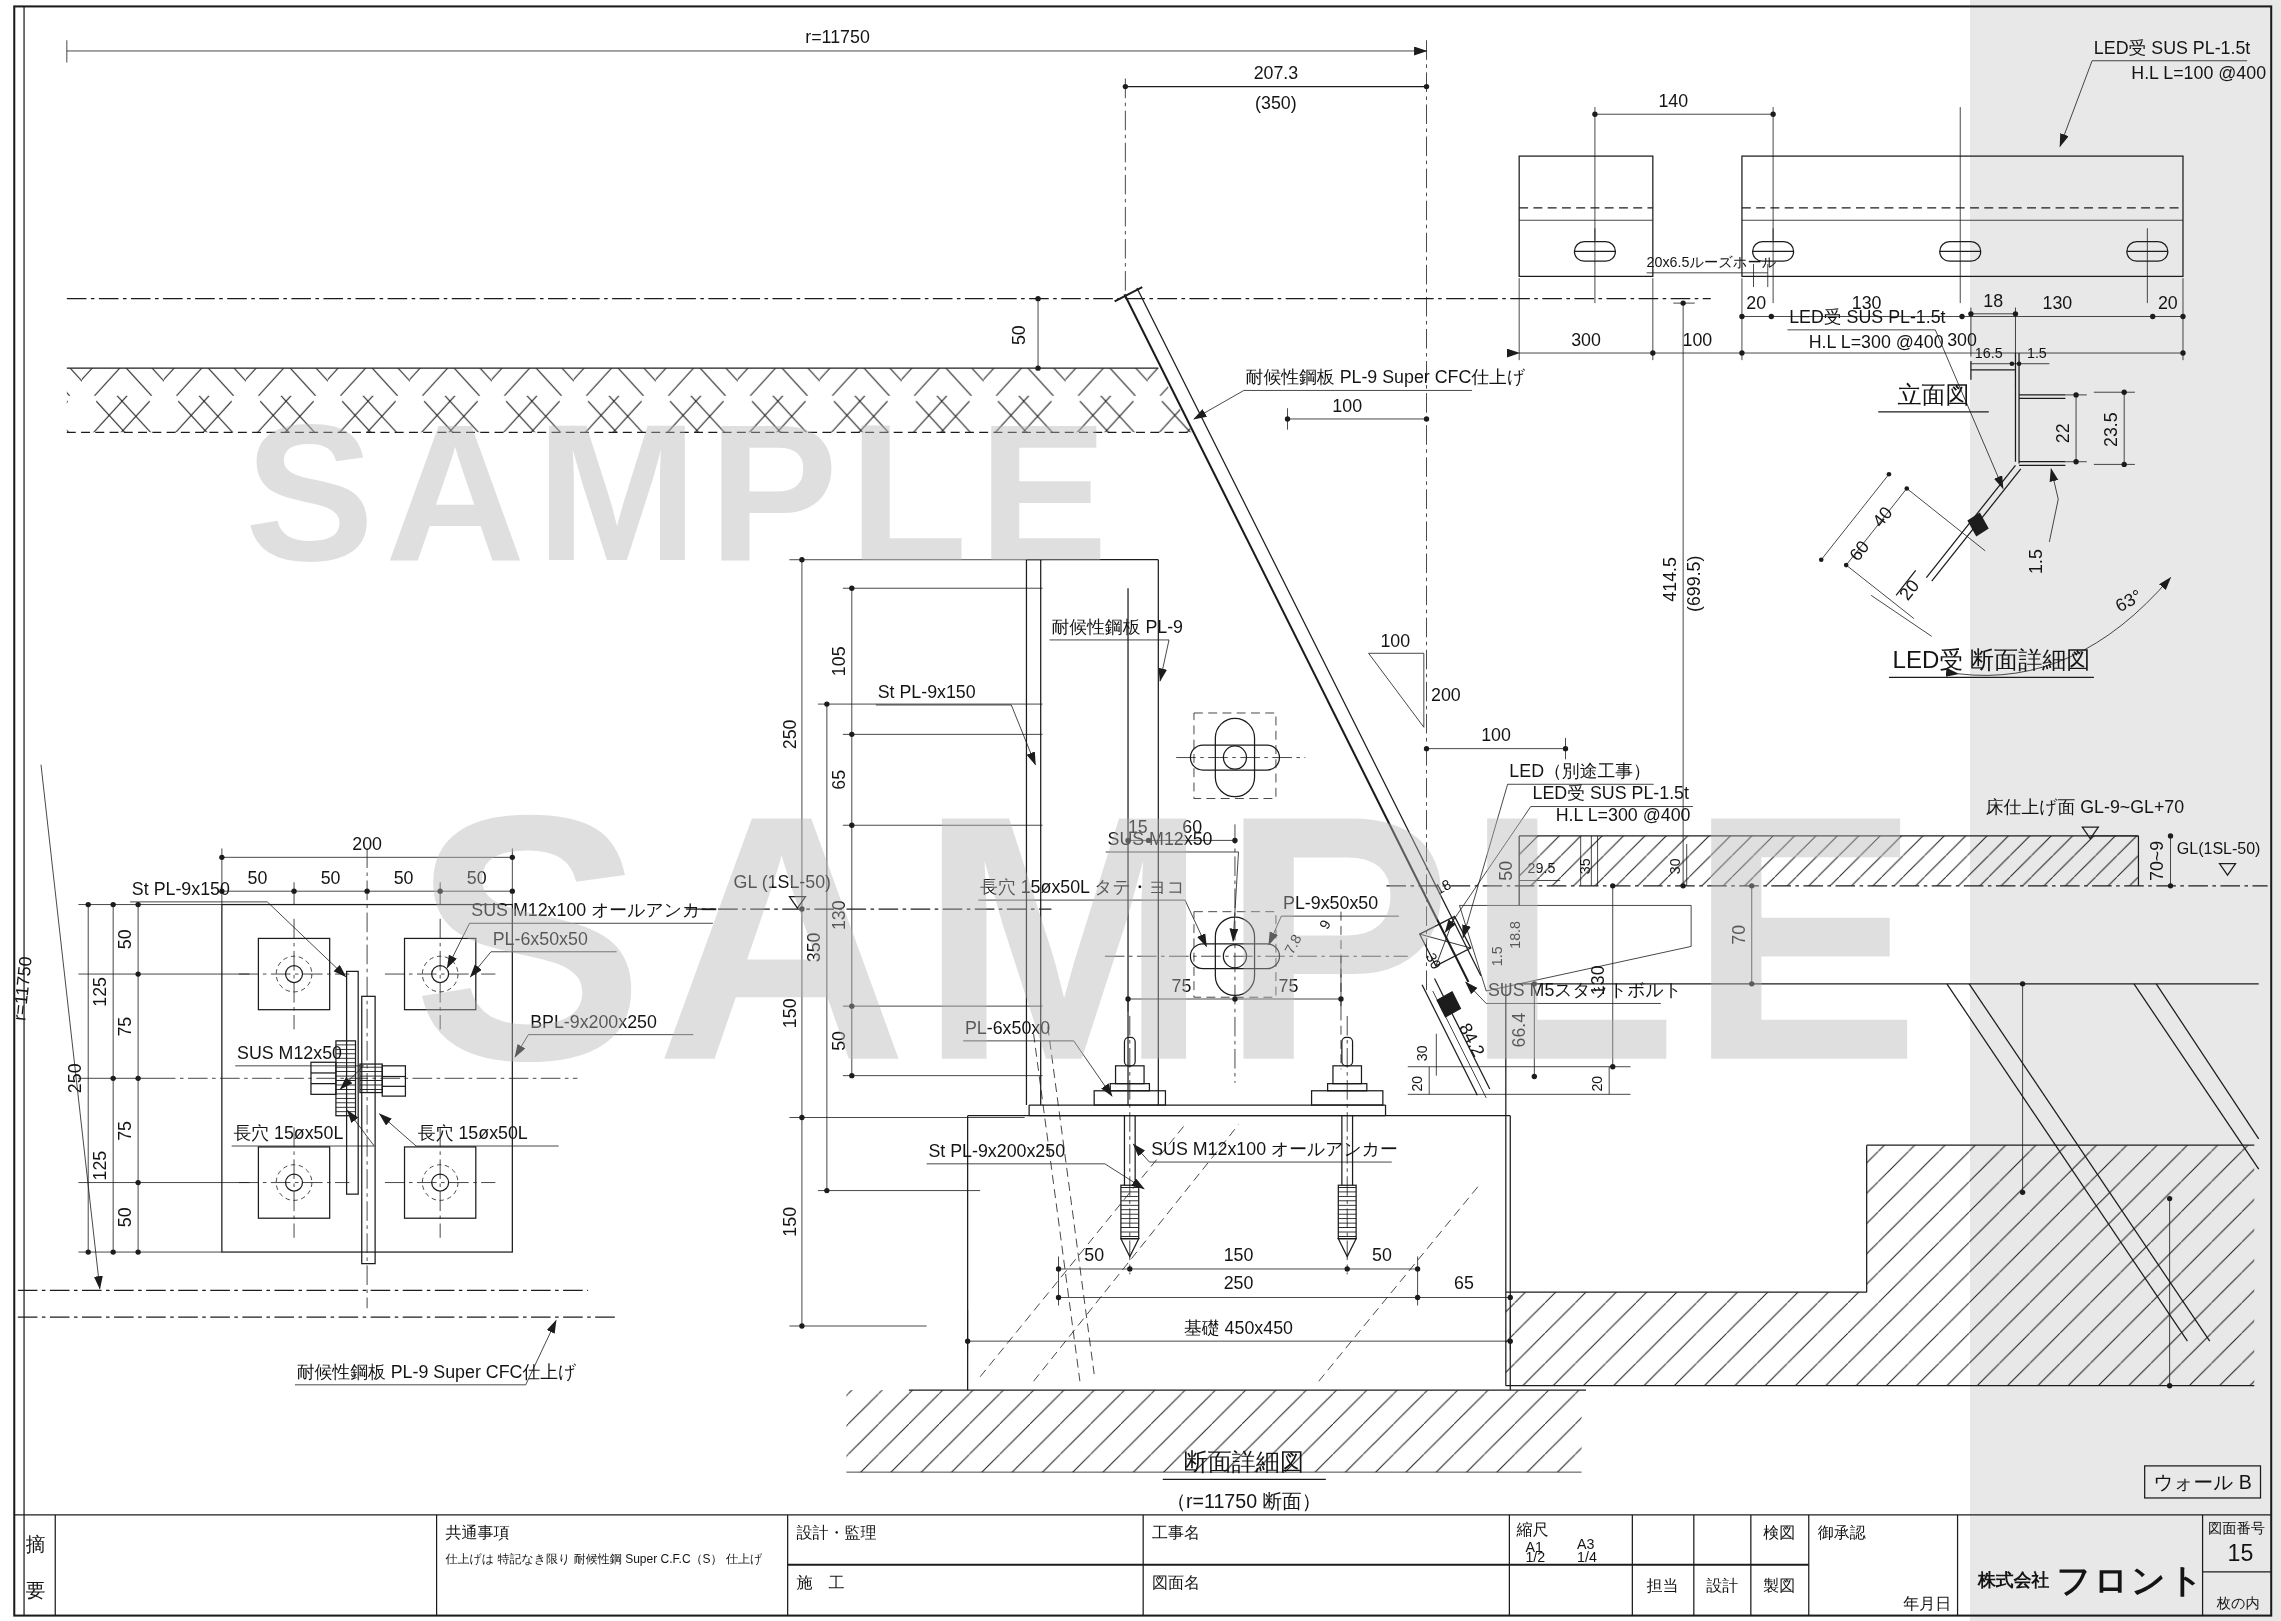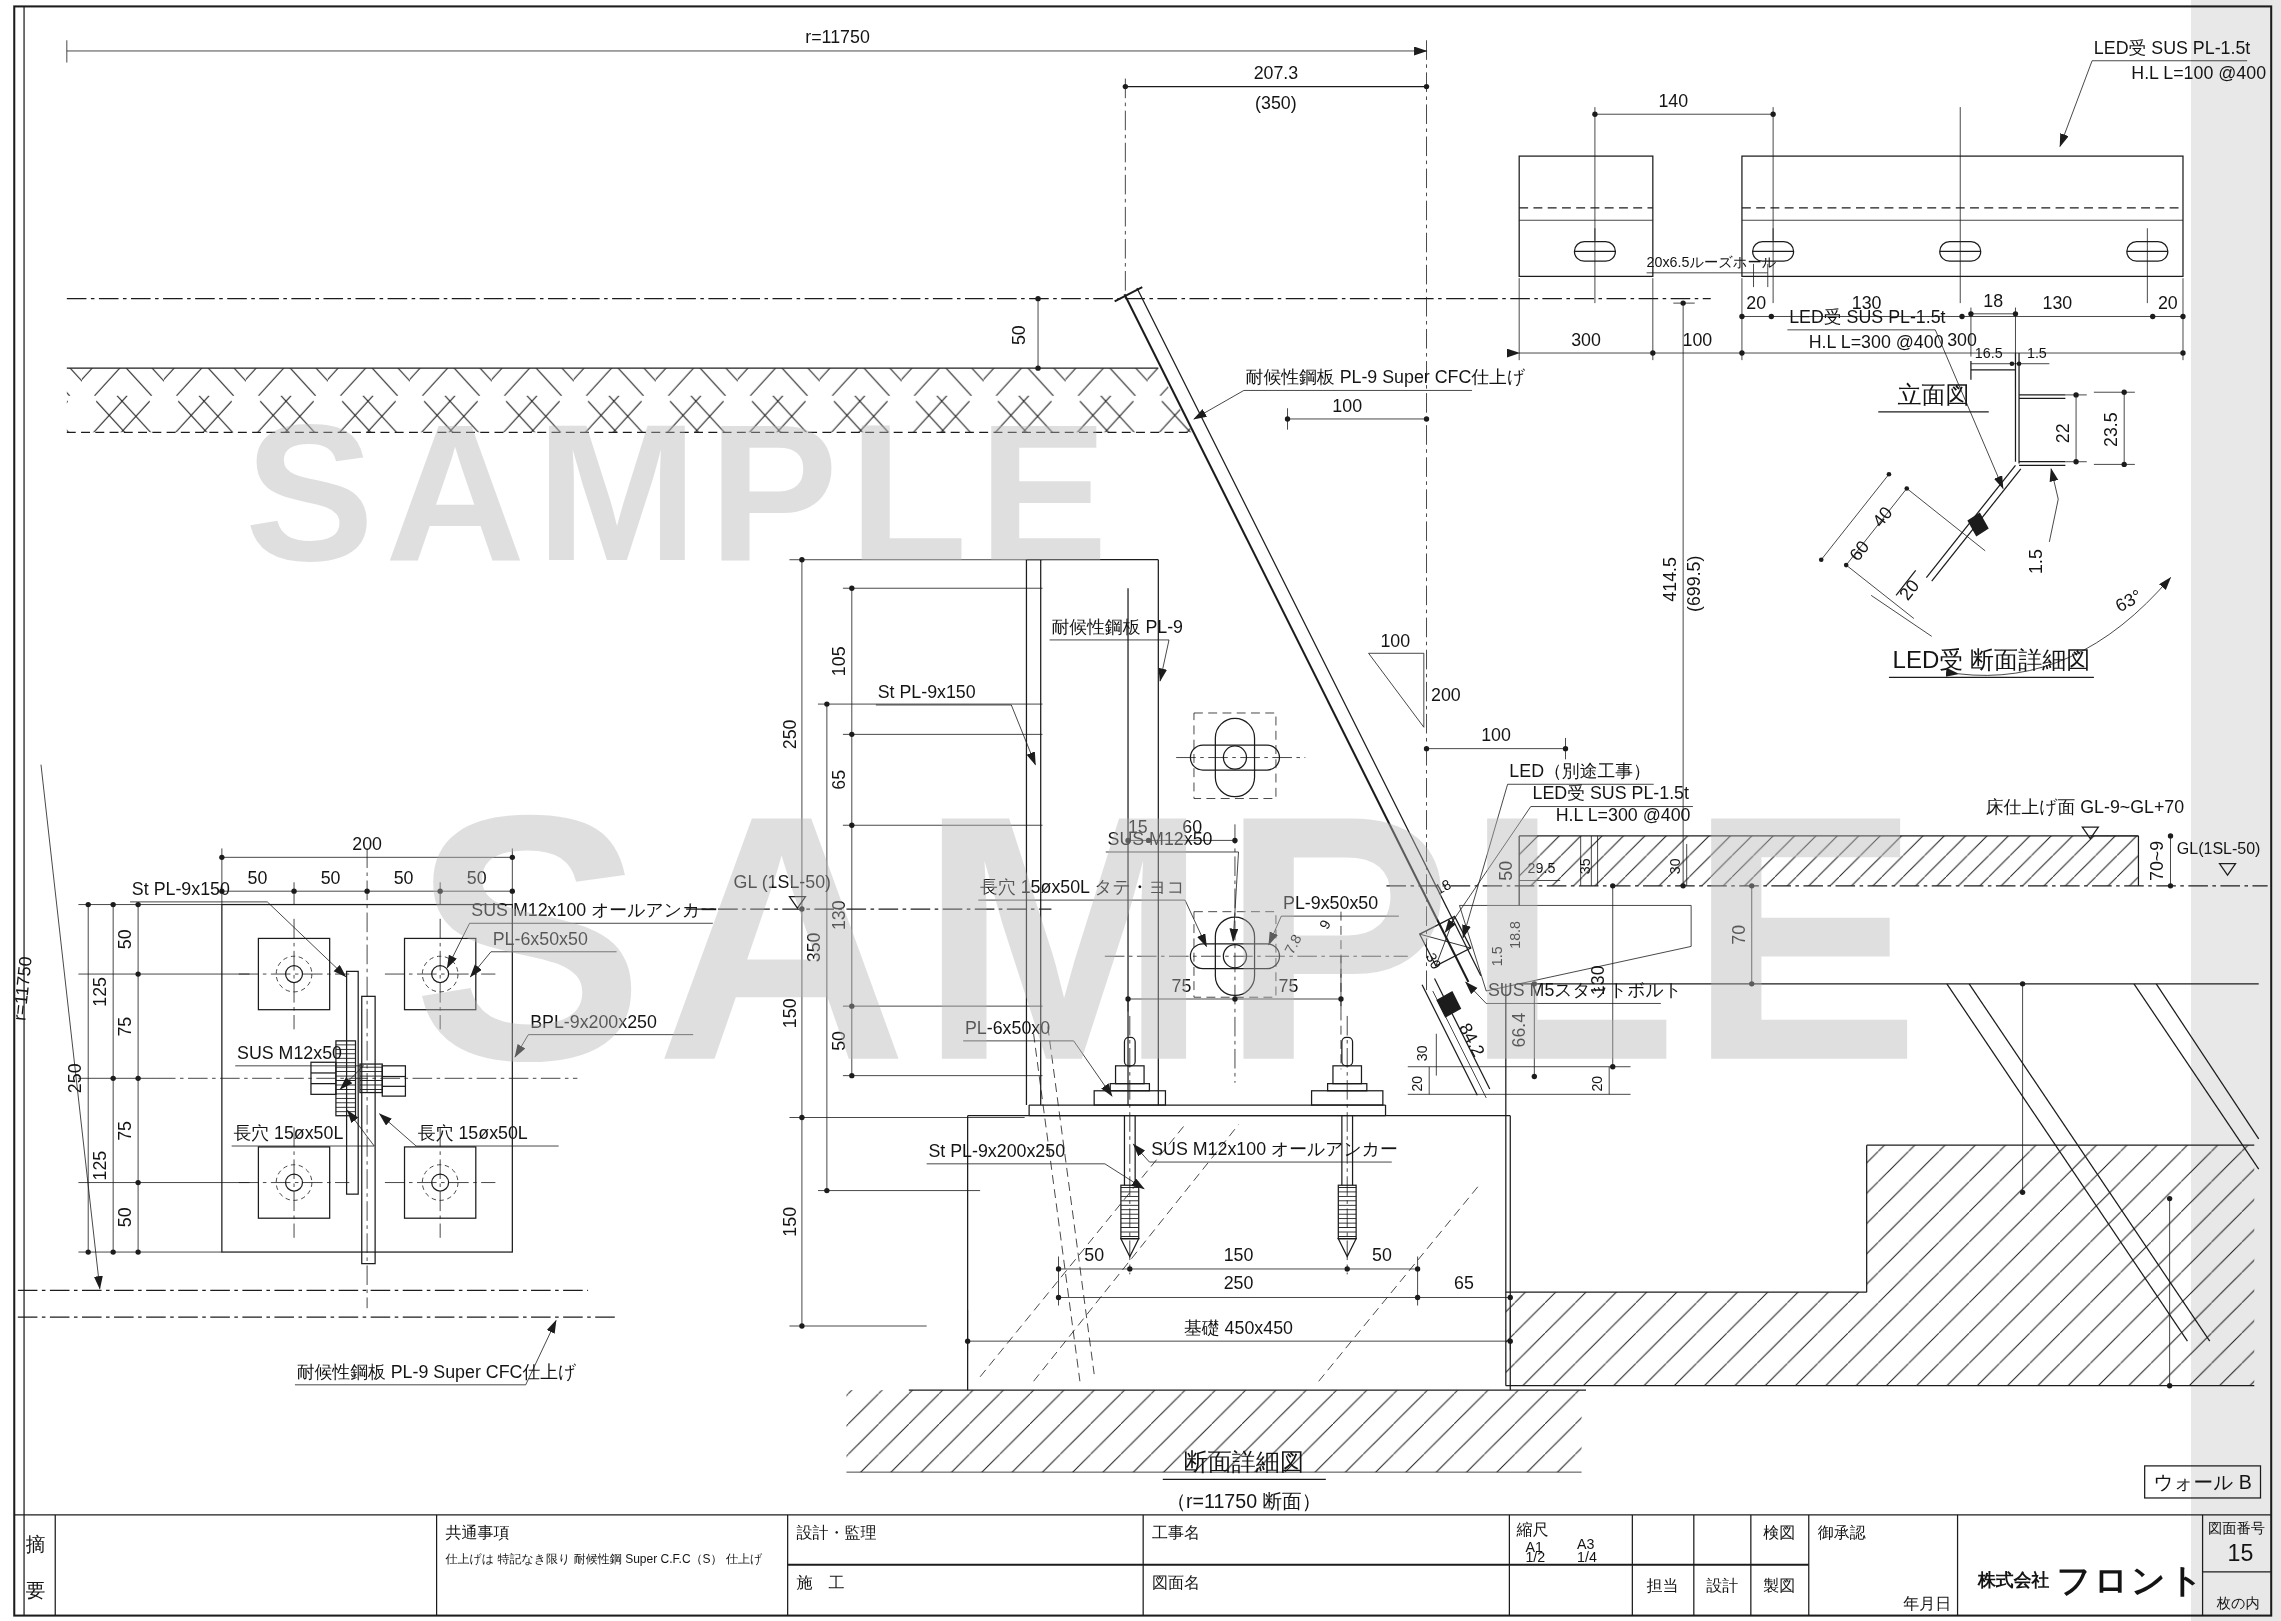--- a/index.html
+++ b/index.html
@@ -1,16 +1,16 @@
 <!DOCTYPE html>
 <html style="font-size:14.3px"><head>
 <meta charset="utf-8">
 <style>
   html,body{margin:0;padding:0;background:#e8e8e8;}
-  #sheet{width:2191px;height:1622px;background:#ffffff;position:relative;font-family:"Liberation Sans",sans-serif;}
+  #sheet{width:1970px;height:1622px;background:#ffffff;position:relative;font-family:"Liberation Sans",sans-serif;}
   svg{display:block}
   .s{stroke:#1c1c1c;stroke-width:1.4;fill:none}
   .s2{stroke:#1c1c1c;stroke-width:2.3;fill:none}
   .st{stroke:#1c1c1c;stroke-width:0.9;fill:none}
   .dd{stroke-dasharray:22 5 4 5}
   .ds{stroke-dasharray:10 6}
   .ds2{stroke-dasharray:5 4}
   .dot{fill:#1c1c1c;stroke:none}
   .fillb{fill:#1c1c1c;stroke:none}
   text{font-family:"Liberation Sans","DejaVu Sans",sans-serif;fill:#141414}

